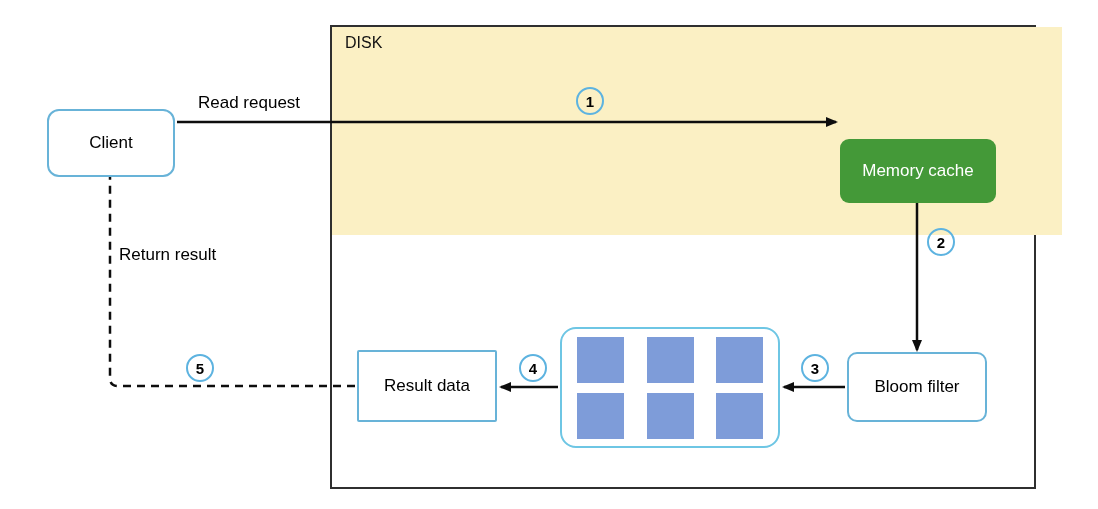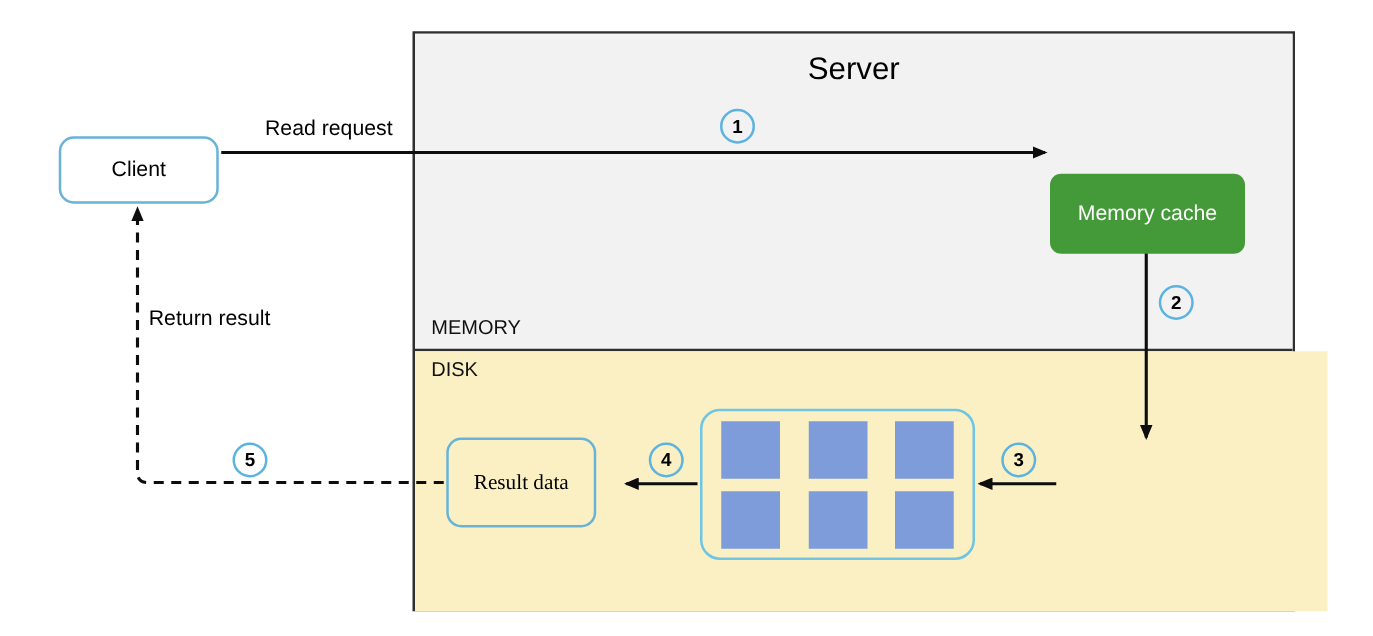--- a/index.html
+++ b/index.html
@@ -27,67 +27,63 @@
   .disk-region{position:relative;width:100%;height:208px;background:var(--disk-bg);padding-left:28px;}
   .server-title{position:absolute;left:0;top:14px;width:100%;text-align:center;
     font-size:25px;color:var(--text);}
   .region-label{position:absolute;left:13px;font-size:16px;color:#111;}
   .memory-label{bottom:7px;}
   .disk-label{top:7px;}
 
   
   .node{position:absolute;display:flex;align-items:center;justify-content:center;
     box-sizing:border-box;font-size:17px;}
-  .client-node{left:47px;top:109px;width:128px;height:54px;background:#ffffff;
+  .client-node{left:47px;top:109px;width:128px;height:68px;background:#ffffff;
     border:2.5px solid var(--node-border);border-radius:12px;}
   .cache-node{left:840px;top:102px;width:156px;height:64px;background:var(--cache-bg);
     color:var(--cache-text);border-radius:9px;margin-top:37px;}
   .bloom-node{left:847px;top:352px;width:140px;height:70px;
     border:2.5px solid var(--node-border);border-radius:10px;}
-  .result-node{left:357px;top:350px;width:120px;height:72px;
-    border:2.5px solid var(--node-border);border-radius:12px;font-family:Liberation Serif, serif;}
+  .result-node{left:357px;top:350px;width:140px;height:72px;
+    border:2.5px solid var(--node-border);border-radius:2px;}
   .sstables-node{position:absolute;left:560px;top:327px;width:220px;height:121px;
     border:2.5px solid var(--sstables-border);border-radius:16px;box-sizing:border-box;
     padding:8px 15px 10px 15px;display:grid;grid-template-columns:repeat(3,47px);
     grid-auto-rows:46px;justify-content:space-between;row-gap:10px;}
   .sq{width:47px;height:46px;background:var(--sstable-square);}
   .sstables-label{position:absolute;left:560px;top:452px;width:220px;text-align:center;
     font-size:17px;}
 
   
   .step-circle{position:absolute;width:28px;height:28px;border:2px solid var(--circle-border);
     border-radius:50%;box-sizing:border-box;display:flex;align-items:center;justify-content:center;
     font-size:15px;font-weight:bold;background:transparent;}
   .step-1{left:576px;top:87px;}
   .step-2{left:927px;top:228px;}
   .step-3{left:801px;top:354px;}
   .step-4{left:519px;top:354px;}
   .step-5{left:186px;top:354px;}
 
   
   .edge-label{position:absolute;font-size:17px;white-space:nowrap;}
-  .read-request-label{left:212px;top:93px;}
+  .read-request-label{left:198px;top:93px;}
   .return-result-label{left:119px;top:245px;text-align:right;}
 
   
   .arrows{position:absolute;left:0;top:0;width:1098px;height:509px;pointer-events:none;}
   .edge{stroke:var(--arrow);stroke-width:2.5;fill:none;}
   .edge.dashed{stroke-dasharray:8 6;}
   #ah path{fill:var(--arrow);}
 </style>
 </head>
 <body>
 
 <div class="canvas">
 
   <div class="server-box">
-    <div class="memory-region">
-      <div class="server-title">Server</div>
-      <div class="region-label memory-label">MEMORY</div>
-    </div>
     <div class="disk-region">
       <div class="region-label disk-label">DISK</div>
     </div>
   </div>
 
   <svg class="arrows" viewBox="0 0 1098 509" xmlns="http://www.w3.org/2000/svg">
     <defs>
       <marker id="ah" markerWidth="12" markerHeight="10" refX="10" refY="5" orient="auto" markerUnits="userSpaceOnUse">
         <path d="M0,0 L12,5 L0,10 z"></path>
       </marker>
@@ -100,20 +96,23 @@
   </svg>
 
   <div class="node client-node">
     <span>Client</span>
   </div>
 
   <div class="node cache-node">
     <span>Memory cache</span>
   </div>
 
+  <div class="node bloom-node">
+    <span>Bloom filter</span>
+  </div>
 
   <div class="node result-node">
     <span>Result data</span>
   </div>
 
   <div class="sstables-node">
 
   <div class="sq"></div>
       <div class="sq"></div>
       <div class="sq"></div>

